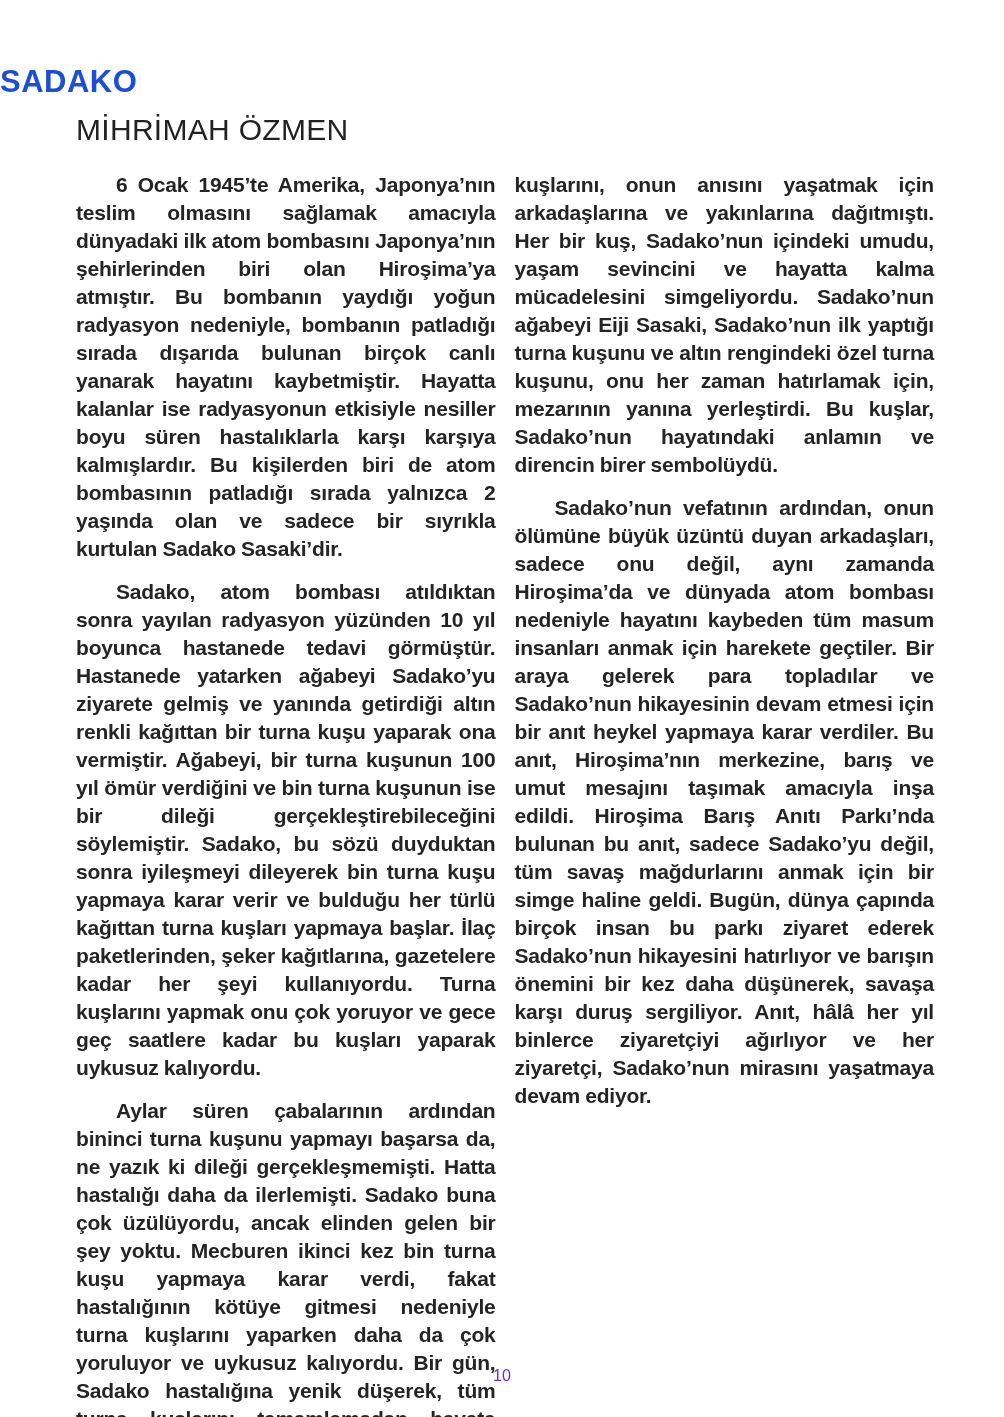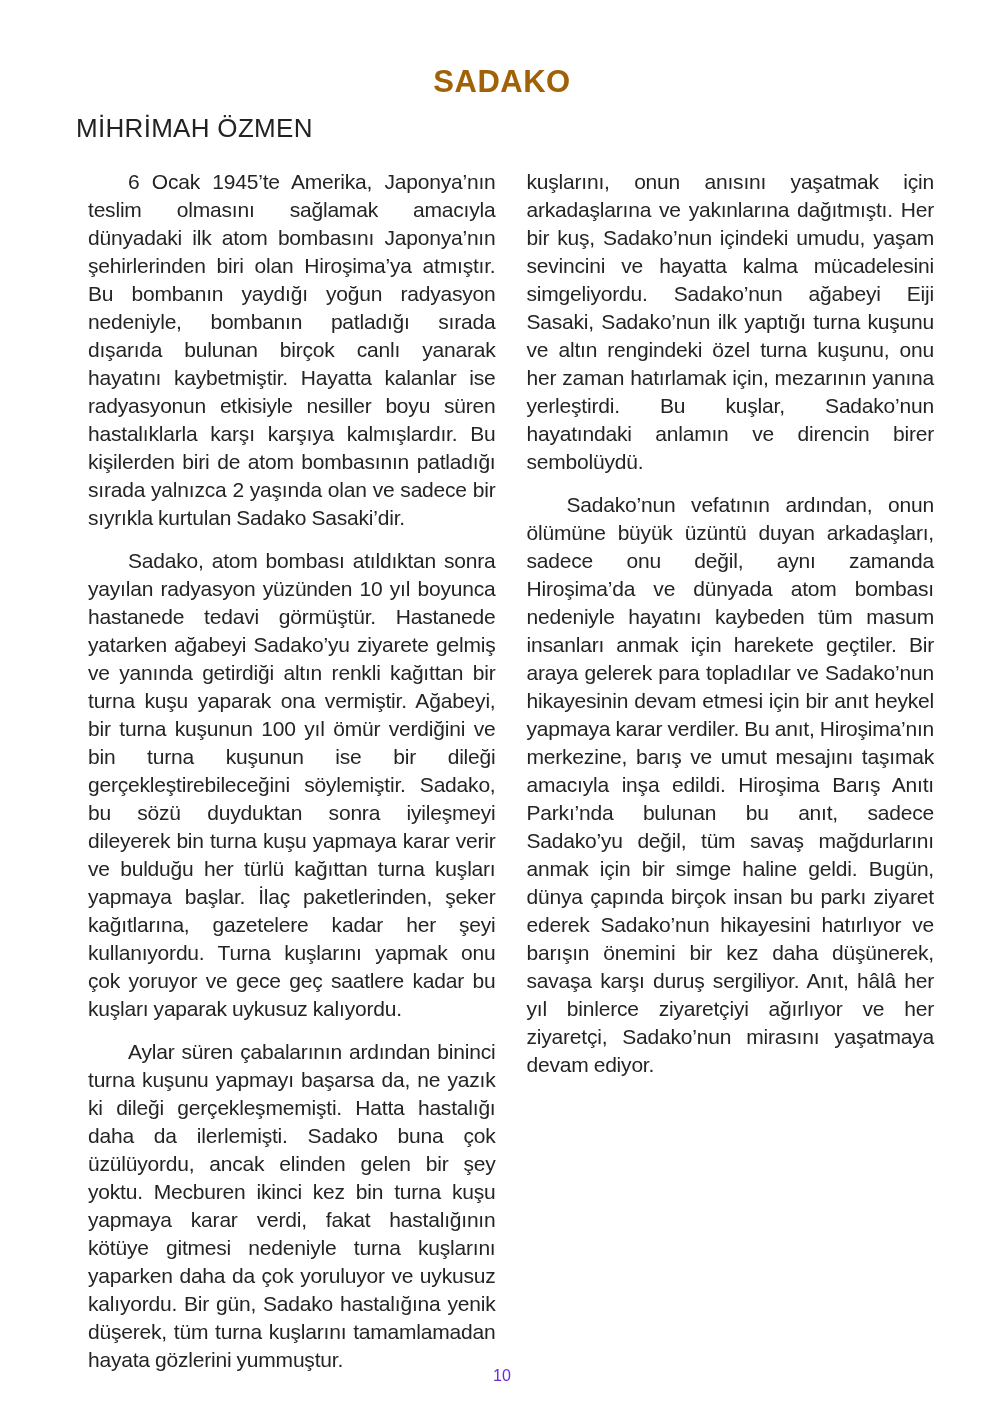--- a/index.html
+++ b/index.html
@@ -11,29 +11,28 @@
     position: relative;
     width: 1004px;
     height: 1417px;
     background: #ffffff;
     overflow: hidden;
     font-family: "Liberation Sans", sans-serif;
     color: #212121;
   }
   .title {
     margin: 64px 0 0 0;
-    text-align: center;
     font-size: 31px;
     font-weight: 700;
     letter-spacing: 0.5px;
-    color: #a16207;
+    color: #1d4ed8;
   }
   .author {
     margin: 13px 76px 0 76px;
-    font-size: 26px;
+    font-size: 30px;
     font-weight: 400;
     letter-spacing: 0.3px;
     color: #222222;
   }
   .source {
     margin: 12px 76px 0 76px;
     font-size: 18.5px;
     font-weight: 400;
     letter-spacing: 0.3px;
     color: #2a2a2a;
@@ -41,30 +40,31 @@
   .columns {
     display: flex;
     gap: 19px;
     margin: 24px 70px 0 76px;
   }
   .col {
     flex: 1 1 0;
     min-width: 0;
   }
   .col p {
-    margin: 0 0 15px 12px;
+    margin: 0 0 15px 0;
     font-size: 21px;
     line-height: 28px;
     letter-spacing: -0.2px;
     word-spacing: -0.5px;
     text-align: justify;
     text-indent: 40px;
     -webkit-hyphens: auto;
     hyphens: auto;
     color: #242424;
+    font-weight: bold;
   }
   .col p.cont {
     text-indent: 0;
   }
   .page-number {
     position: absolute;
     left: 0;
     right: 0;
     bottom: 32px;
     text-align: center;

